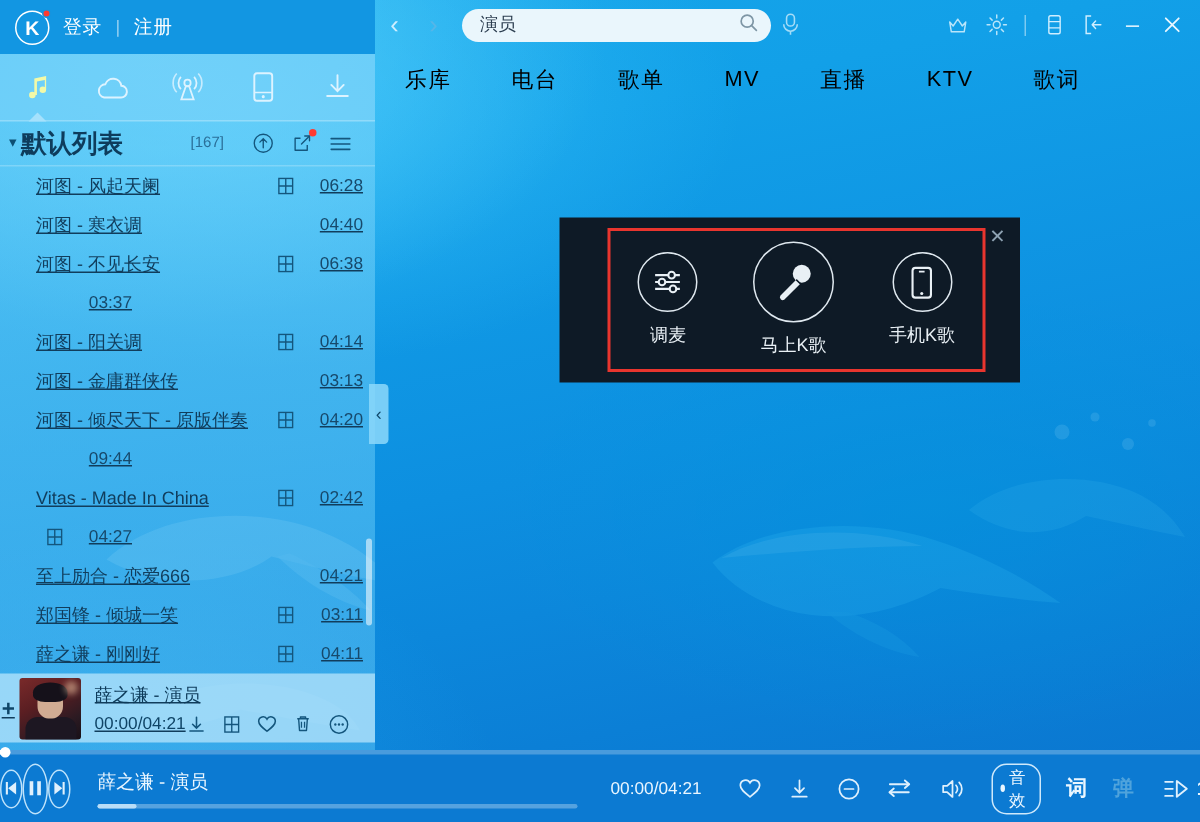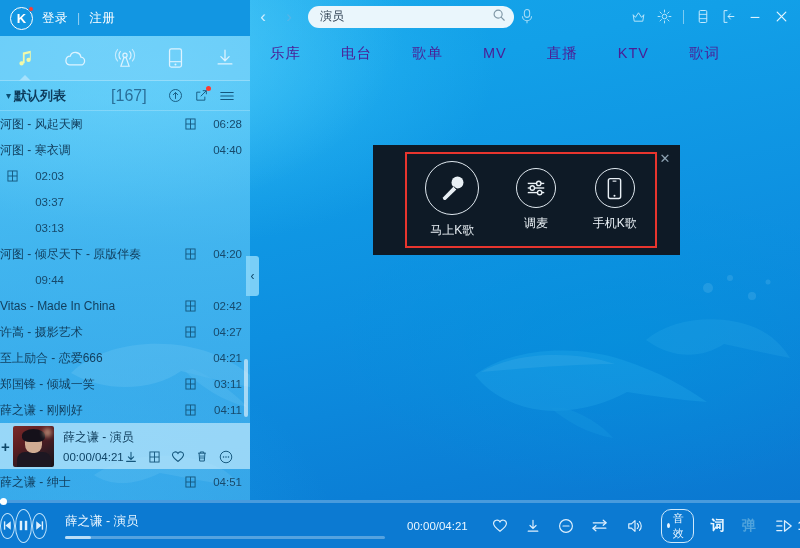--- a/index.html
+++ b/index.html
@@ -72,31 +72,31 @@
     border-bottom:6px solid rgba(168,226,252,.95);
   }
 
   
   #pl-header{
     position:relative; height:30px; display:flex; align-items:center;
     padding:0 10px 0 6px; color:#103b59;
     border-bottom:1px solid rgba(255,255,255,.22);
   }
   #pl-header .chev{ margin-right:3px; color:#0d4f74; font-size:10px; }
-  #pl-name{ font-size:13px; font-weight:bold; color:#0e3c5c; }
-  #pl-count{ font-size:16px; color:#2a6f99; margin-left:4px;padding-left:41px; }
+  #pl-name{ font-size:17px; font-weight:bold; color:#0e3c5c; }
+  #pl-count{ font-size:10px; color:#2a6f99; margin-left:4px;padding-left:41px; }
   #pl-header .spacer{flex:1}
   .hdr-ico{ width:26px;height:22px;display:flex;align-items:center;justify-content:center;cursor:pointer;position:relative; }
   .hdr-ico .rdot{position:absolute;right:3px;top:1px;width:5px;height:5px;border-radius:50%;background:#ff3b30;}
 
   
   #song-list{ position:relative; height:392px; overflow:hidden; }
   .song-row{
-    height:26px; display:flex; align-items:center; padding:0 8px 0 0;
-    color:#113d5c; font-size:12px; cursor:default; position:relative;
+    height:26px; display:flex; align-items:center; padding:0 8px 0 24px;
+    color:#113d5c; font-size:12px; cursor:default; position:relative;text-decoration:underline;
   }
   .song-title{ flex:1; white-space:nowrap; overflow:hidden; text-overflow:ellipsis; padding-right:6px;}
   .song-mv{ width:24px; display:flex; justify-content:center; }
   .song-dur{ width:40px; text-align:right; color:#17496b; font-size:11.5px; }
 
   
   .song-row.current{
     height:46px; background:rgba(188,232,252,.72); padding-left:0; align-items:center;
   }
   .cur-plus{ width:11px; color:#0f4668; font-size:15px; text-align:center; font-weight:bold; }
@@ -137,21 +137,21 @@
   }
   #search-input{ flex:1; border:0;background:transparent;outline:none;color:#2c3e50;font-size:12px;
       font-family:"Liberation Sans","DejaVu Sans",sans-serif; }
   #search-input::placeholder{ color:#9fb3c0; }
   .tb-ico{ width:26px;height:33px;display:flex;align-items:center;justify-content:center;cursor:pointer; }
   #topbar .right{ margin-left:auto; display:flex; align-items:center; padding-right:6px; }
   .tb-div{ width:1px;height:14px;background:rgba(255,255,255,.45); margin:0 6px; }
 
   
   #mainnav{ position:absolute; left:250px; top:36px; right:0; height:34px; display:flex; align-items:center; }
-  .navitem{ color:#4c1d95; font-size:14.5px; padding:0 20px; cursor:pointer; letter-spacing:1px;}
+  .navitem{ color:#000000; font-size:14.5px; padding:0 20px; cursor:pointer; letter-spacing:1px;}
 
   
   #ktv-popup{
     position:absolute; left:373px; top:145px; width:307px; height:110px;
     background:#0e1a26; z-index:20;
   }
   #ktv-inner{
     position:absolute; left:32px; top:7px; width:252px; height:96px;
     border:2px solid #e8352e;
     display:flex; align-items:center; justify-content:space-around;
@@ -321,37 +321,50 @@
       <span class="song-dur">06:28</span>
     </div>
 
     <div class="song-row">
       <span class="song-title">河图 - 寒衣调</span>
       <span class="song-mv"></span>
       <span class="song-dur">04:40</span>
     </div>
 
     <div class="song-row">
-      <span class="song-mv">
-        <svg width="11" height="12" viewBox="0 0 12 13">
-          <rect x="1" y="1" width="10" height="11" fill="none" stroke="#14567d" stroke-width="1"></rect>
-          <line x1="1" y1="6.5" x2="11" y2="6.5" stroke="#14567d" stroke-width="1"></line>
-          <line x1="6" y1="1" x2="6" y2="12" stroke="#14567d" stroke-width="1"></line>
-        </svg>
-      </span>
-      <span class="song-dur">02:03</span>
+      <span class="song-title">河图 - 不见长安</span>
+      <span class="song-mv">
+        <svg width="11" height="12" viewBox="0 0 12 13">
+          <rect x="1" y="1" width="10" height="11" fill="none" stroke="#14567d" stroke-width="1"></rect>
+          <line x1="1" y1="6.5" x2="11" y2="6.5" stroke="#14567d" stroke-width="1"></line>
+          <line x1="6" y1="1" x2="6" y2="12" stroke="#14567d" stroke-width="1"></line>
+        </svg>
+      </span>
+      <span class="song-dur">06:38</span>
     </div>
 
     <div class="song-row">
       <span class="song-mv"></span>
       <span class="song-dur">03:37</span>
     </div>
 
-
-    <div class="song-row">
+    <div class="song-row">
+      <span class="song-title">河图 - 阳关调</span>
+      <span class="song-mv">
+        <svg width="11" height="12" viewBox="0 0 12 13">
+          <rect x="1" y="1" width="10" height="11" fill="none" stroke="#14567d" stroke-width="1"></rect>
+          <line x1="1" y1="6.5" x2="11" y2="6.5" stroke="#14567d" stroke-width="1"></line>
+          <line x1="6" y1="1" x2="6" y2="12" stroke="#14567d" stroke-width="1"></line>
+        </svg>
+      </span>
+      <span class="song-dur">04:14</span>
+    </div>
+
+    <div class="song-row">
+      <span class="song-title">河图 - 金庸群侠传</span>
       <span class="song-mv"></span>
       <span class="song-dur">03:13</span>
     </div>
 
     <div class="song-row">
       <span class="song-title">河图 - 倾尽天下 - 原版伴奏</span>
       <span class="song-mv">
         <svg width="11" height="12" viewBox="0 0 12 13">
           <rect x="1" y="1" width="10" height="11" fill="none" stroke="#14567d" stroke-width="1"></rect>
           <line x1="1" y1="6.5" x2="11" y2="6.5" stroke="#14567d" stroke-width="1"></line>
@@ -372,21 +385,20 @@
         <svg width="11" height="12" viewBox="0 0 12 13">
           <rect x="1" y="1" width="10" height="11" fill="none" stroke="#14567d" stroke-width="1"></rect>
           <line x1="1" y1="6.5" x2="11" y2="6.5" stroke="#14567d" stroke-width="1"></line>
           <line x1="6" y1="1" x2="6" y2="12" stroke="#14567d" stroke-width="1"></line>
         </svg>
       </span>
       <span class="song-dur">02:42</span>
     </div>
 
     <div class="song-row">
-      <span class="song-title">许嵩 - 摄影艺术</span>
       <span class="song-mv">
         <svg width="11" height="12" viewBox="0 0 12 13">
           <rect x="1" y="1" width="10" height="11" fill="none" stroke="#14567d" stroke-width="1"></rect>
           <line x1="1" y1="6.5" x2="11" y2="6.5" stroke="#14567d" stroke-width="1"></line>
           <line x1="6" y1="1" x2="6" y2="12" stroke="#14567d" stroke-width="1"></line>
         </svg>
       </span>
       <span class="song-dur">04:27</span>
     </div>
 
@@ -557,45 +569,45 @@
   <div class="navitem">直播</div>
   <div class="navitem">KTV</div>
   <div class="navitem">歌词</div>
 </div>
 
 <div id="ktv-popup">
   <div id="ktv-close">✕</div>
   <div id="ktv-inner">
 
     <div class="ktv-item">
-      <div class="ktv-circle" style="width:54px;height:54px;">
-        <svg width="30" height="30" viewBox="0 0 30 30">
-          <circle cx="20.5" cy="9.5" r="6" fill="#e9f0f5"></circle>
-          <path d="M16.6 13.6 6.2 24.2a1.9 1.9 0 0 0 2.6 2.6L19.4 16.4z" fill="#e9f0f5"></path>
-          <path d="M16.8 13.4 19.6 16.2" stroke="#0e1a26" stroke-width="1"></path>
-        </svg>
-      </div>
-      <div class="ktv-label">马上K歌</div>
-    </div>
-
-    <div class="ktv-item">
       <div class="ktv-circle" style="width:40px;height:40px;">
         <svg width="22" height="22" viewBox="0 0 24 24">
           <line x1="3" y1="7" x2="21" y2="7" stroke="#e9f0f5" stroke-width="1.5"></line>
           <line x1="3" y1="12" x2="21" y2="12" stroke="#e9f0f5" stroke-width="1.5"></line>
           <line x1="3" y1="17" x2="21" y2="17" stroke="#e9f0f5" stroke-width="1.5"></line>
           <circle cx="15" cy="7" r="2.4" fill="#0e1a26" stroke="#e9f0f5" stroke-width="1.5"></circle>
           <circle cx="8" cy="12" r="2.4" fill="#0e1a26" stroke="#e9f0f5" stroke-width="1.5"></circle>
           <circle cx="16" cy="17" r="2.4" fill="#0e1a26" stroke="#e9f0f5" stroke-width="1.5"></circle>
         </svg>
       </div>
       <div class="ktv-label">调麦</div>
     </div>
 
     <div class="ktv-item">
+      <div class="ktv-circle" style="width:54px;height:54px;">
+        <svg width="30" height="30" viewBox="0 0 30 30">
+          <circle cx="20.5" cy="9.5" r="6" fill="#e9f0f5"></circle>
+          <path d="M16.6 13.6 6.2 24.2a1.9 1.9 0 0 0 2.6 2.6L19.4 16.4z" fill="#e9f0f5"></path>
+          <path d="M16.8 13.4 19.6 16.2" stroke="#0e1a26" stroke-width="1"></path>
+        </svg>
+      </div>
+      <div class="ktv-label">马上K歌</div>
+    </div>
+
+    <div class="ktv-item">
       <div class="ktv-circle" style="width:40px;height:40px;">
         <svg width="17" height="23" viewBox="0 0 18 24">
           <rect x="2.5" y="1.5" width="13" height="21" rx="2" fill="none" stroke="#e9f0f5" stroke-width="1.5"></rect>
           <line x1="7" y1="4.2" x2="11" y2="4.2" stroke="#e9f0f5" stroke-width="1.2"></line>
           <circle cx="9" cy="19.6" r="1.1" fill="#e9f0f5"></circle>
         </svg>
       </div>
       <div class="ktv-label">手机K歌</div>
     </div>
 

